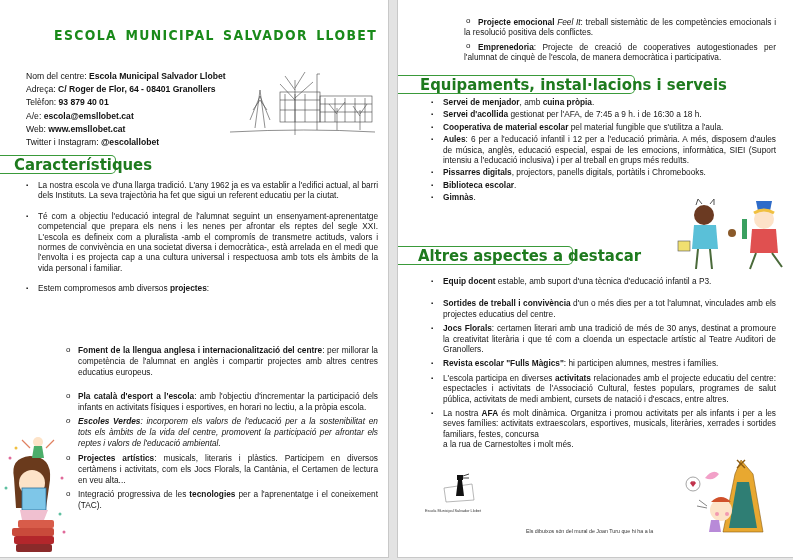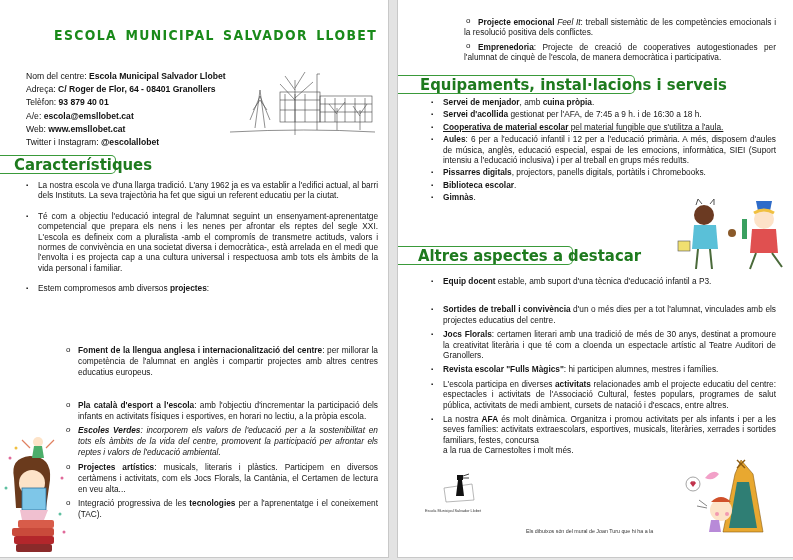--- a/index.html
+++ b/index.html
@@ -70,21 +70,21 @@
     <span>Característiques</span>
   </div>
 
   <ul class="bul txt" style="position:absolute; left:38px; top:180px; width:340px;">
     <li style="margin-bottom:10px;">La nostra escola ve d'una llarga tradició. L'any 1962 ja es va establir a l'edifici actual, al barri dels Instituts. La seva trajectòria ha fet que sigui un referent educatiu per la ciutat.</li>
     <li style="margin-bottom:10px;">Té com a objectiu l'educació integral de l'alumnat seguint un ensenyament-aprenentatge competencial que prepara els nens i les nenes per afrontar els reptes del segle XXI. L'escola es defineix com a pluralista -amb el compromís de transmetre actituds, valors i normes de convivència en una societat diversa i democràtica-, està arrelada en el medi que l'envolta i es projecta cap a una cultura universal i respectuosa amb tots els àmbits de la vida personal i familiar.</li>
     <li><span>Estem compromesos amb diversos </span><b>projectes</b><span>:</span></li>
   </ul>
 
   <ul class="circ txt" style="position:absolute; left:78px; top:345px; width:300px; line-height:11.2px;">
-    <li style="margin-bottom:21px;"><b>Foment de la llengua anglesa i  internacionalització del centre</b><span>: per millorar la competència de l'alumnat en anglès i compartir projectes amb altres centres educatius europeus.</span></li>
+    <li style="margin-bottom:12px;"><b>Foment de la llengua anglesa i  internacionalització del centre</b><span>: per millorar la competència de l'alumnat en anglès i compartir projectes amb altres centres educatius europeus.</span></li>
     <li style="margin-bottom:3px;"><b>Pla català d'esport a l'escola</b><span>: amb l'objectiu d'incrementar la participació dels infants en activitats físiques i esportives, en horari no lectiu, a la pròpia escola.</span></li>
     <li style="margin-bottom:3px;font-style:italic;"><b>Escoles Verdes</b><span>: incorporem els valors de l'educació per a la sostenibilitat en tots els àmbits de la vida del centre, promovent la participació per afrontar els reptes i valors de l'educació ambiental.</span></li>
     <li style="margin-bottom:3px;"><b>Projectes artístics</b><span>: musicals, literaris i plàstics. Participem en diversos certàmens i activitats, com els Jocs Florals, la Cantània, el Certamen de lectura en veu alta...</span></li>
     <li><span>Integració progressiva de les </span><b>tecnologies</b><span> per a l'aprenentatge i el coneixement (TAC).</span></li>
   </ul>
 
   <svg class="pic" style="left:0; top:428px; width:70px; height:130px;" viewBox="0 0 70 130">
     <g>
       <rect x="14" y="108" width="40" height="8" rx="2" fill="#b3262b"></rect>
       <rect x="12" y="100" width="42" height="8" rx="2" fill="#c94a3b"></rect>
@@ -113,21 +113,21 @@
     <li style="text-indent:14px;"><b>Emprenedoria</b><span>: Projecte de creació de cooperatives autogestionades per l'alumnat de cinquè de l'escola, de manera democràtica i participativa.</span></li>
   </ul>
 
   <div class="section-head" style="left:0; top:75px; width:237px; padding-left:22px;">
     <span>Equipaments, instal·lacions i serveis</span>
   </div>
 
   <ul class="bul txt" style="position:absolute; left:45px; top:97px; width:333px;">
     <li style="margin-bottom:2px;"><b>Servei de menjador</b><span>, amb </span><b>cuina pròpia</b><span>.</span></li>
     <li style="margin-bottom:2px;"><b>Servei d'acollida</b><span> gestionat per l'AFA, de 7:45 a 9 h. i de 16:30 a 18 h.</span></li>
-    <li style="margin-bottom:2px;text-decoration:underline;"><b>Cooperativa de material escolar</b><span> pel material fungible que s'utilitza a l'aula.</span></li>
+    <li style="margin-bottom:2px;"><b>Cooperativa de material escolar</b><span> pel material fungible que s'utilitza a l'aula.</span></li>
     <li style="margin-bottom:2px;"><b>Aules</b><span>: 6 per a l'educació infantil i 12 per a l'educació primària. A més, disposem d'aules de música, anglès, educació especial, espai de les emocions, informàtica,  SIEI (Suport intensiu a l'educació inclusiva) i per al treball en grups més reduïts.</span></li>
     <li style="margin-bottom:2px;"><b>Pissarres digitals</b><span>, projectors, panells digitals, portàtils i Chromebooks.</span></li>
     <li style="margin-bottom:2px;"><b>Biblioteca escolar</b><span>.</span></li>
     <li><b>Gimnàs</b><span>.</span></li>
   </ul>
 
   <svg class="pic" style="left:262px; top:195px; width:132px; height:78px;" viewBox="0 0 132 78">
     <g>
       <circle cx="44" cy="20" r="10" fill="#6b3a22"></circle>
       <path d="M36 10 L38 4 L42 9 M50 9 L54 4 L54 10" stroke="#555" stroke-width="1" fill="none"></path>
@@ -142,21 +142,21 @@
       <rect x="82" y="24" width="5" height="20" fill="#3aa060"></rect>
       <circle cx="72" cy="38" r="4" fill="#8a5a2a"></circle>
     </g>
   </svg>
 
   <div class="section-head" style="left:0; top:246px; width:175px; padding-left:20px;">
     <span>Altres aspectes a destacar</span>
   </div>
 
   <ul class="bul txt" style="position:absolute; left:45px; top:276px; width:333px;">
-    <li style="margin-bottom:18px;"><b>Equip docent</b><span> estable, amb suport d'una tècnica d'educació infantil a P3.</span></li>
+    <li style="margin-bottom:12px;"><b>Equip docent</b><span> estable, amb suport d'una tècnica d'educació infantil a P3.</span></li>
     <li style="margin-bottom:4px;"><b>Sortides de treball i convivència</b><span> d'un o més dies per a tot l'alumnat, vinculades amb els projectes educatius del centre.</span></li>
     <li style="margin-bottom:4px;"><b>Jocs Florals</b><span>: certamen literari amb una tradició de més de 30 anys, destinat a promoure la creativitat literària i que té com a cloenda un espectacle artístic al Teatre Auditori de Granollers.</span></li>
     <li style="margin-bottom:4px;"><b>Revista escolar "Fulls Màgics"</b><span>: hi participen alumnes, mestres i famílies.</span></li>
     <li style="margin-bottom:4px;"><span>L'escola participa en diverses </span><b>activitats</b><span> relacionades amb el projecte educatiu del centre: espectacles i activitats de l'Associació Cultural, festes populars, programes de salut pública, activitats de medi ambient, cursets de natació i d'escacs, entre altres.</span></li>
     <li><span>La nostra </span><b>AFA</b><span> és molt dinàmica. Organitza i promou activitats per als infants i per a les seves famílies: activitats extraescolars, esportives, musicals, literàries, xerrades i sortides familiars, festes, concursa</span><br><span>a la rua de Carnestoltes i molt més.</span></li>
   </ul>
 
   <svg class="pic" style="left:44px; top:470px; width:36px; height:34px;" viewBox="0 0 36 34">
     <path d="M2 18 L30 14 L32 30 L4 32 Z" fill="none" stroke="#888" stroke-width="0.6"></path>
     <path d="M14 26 L16 10 L20 10 L22 26 Z" fill="#111"></path>

